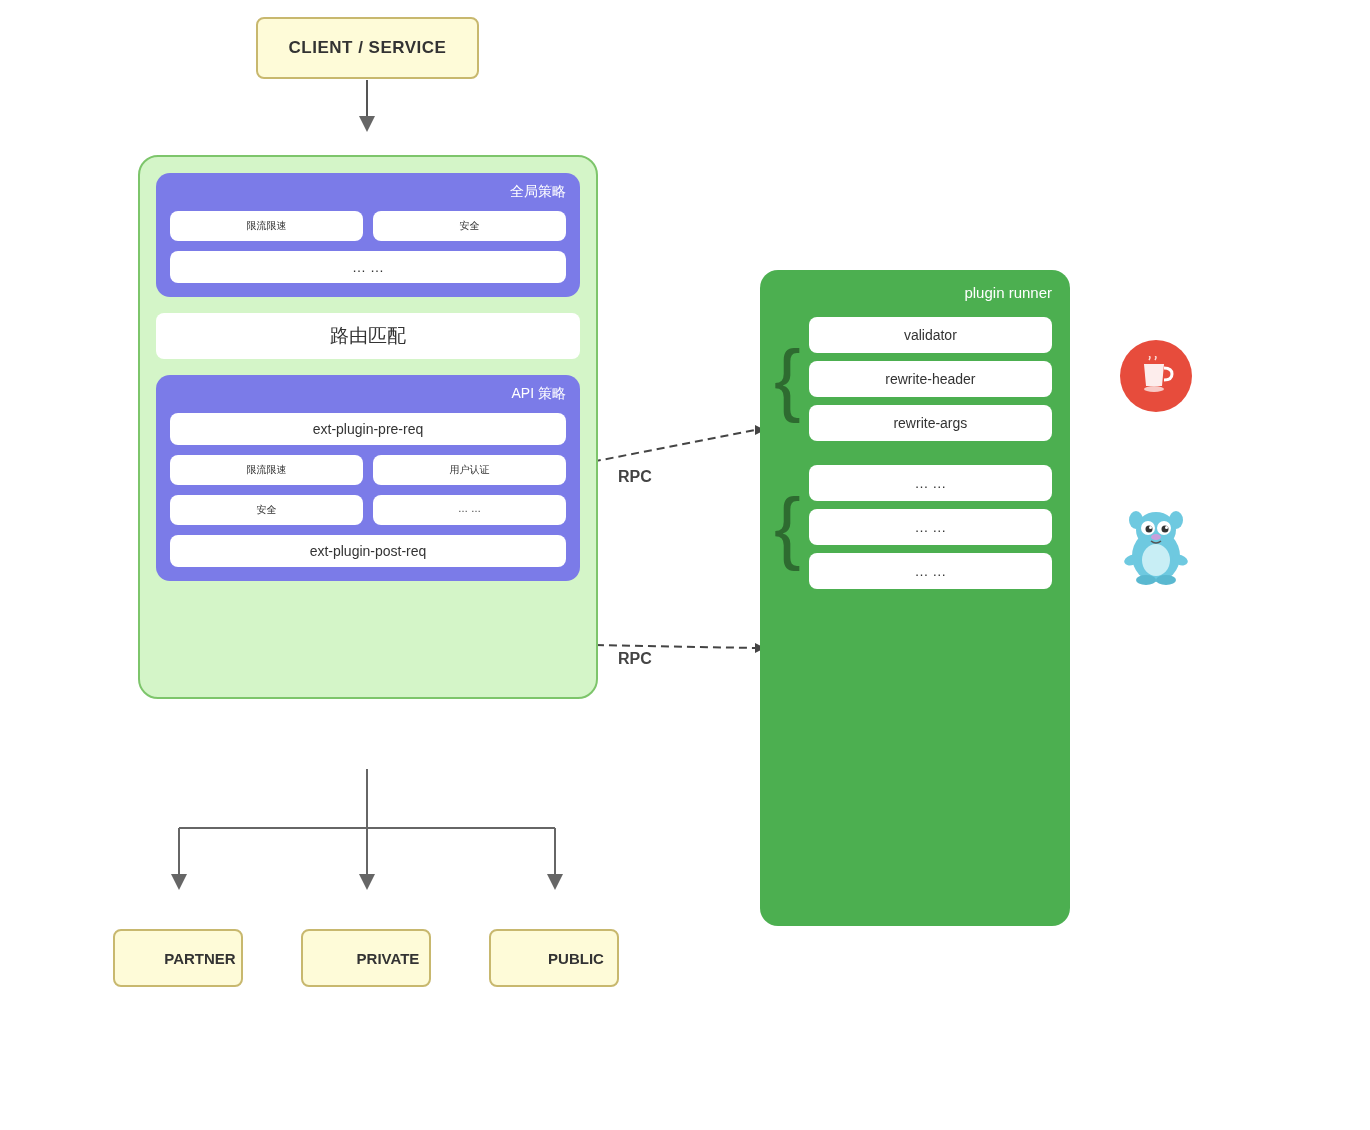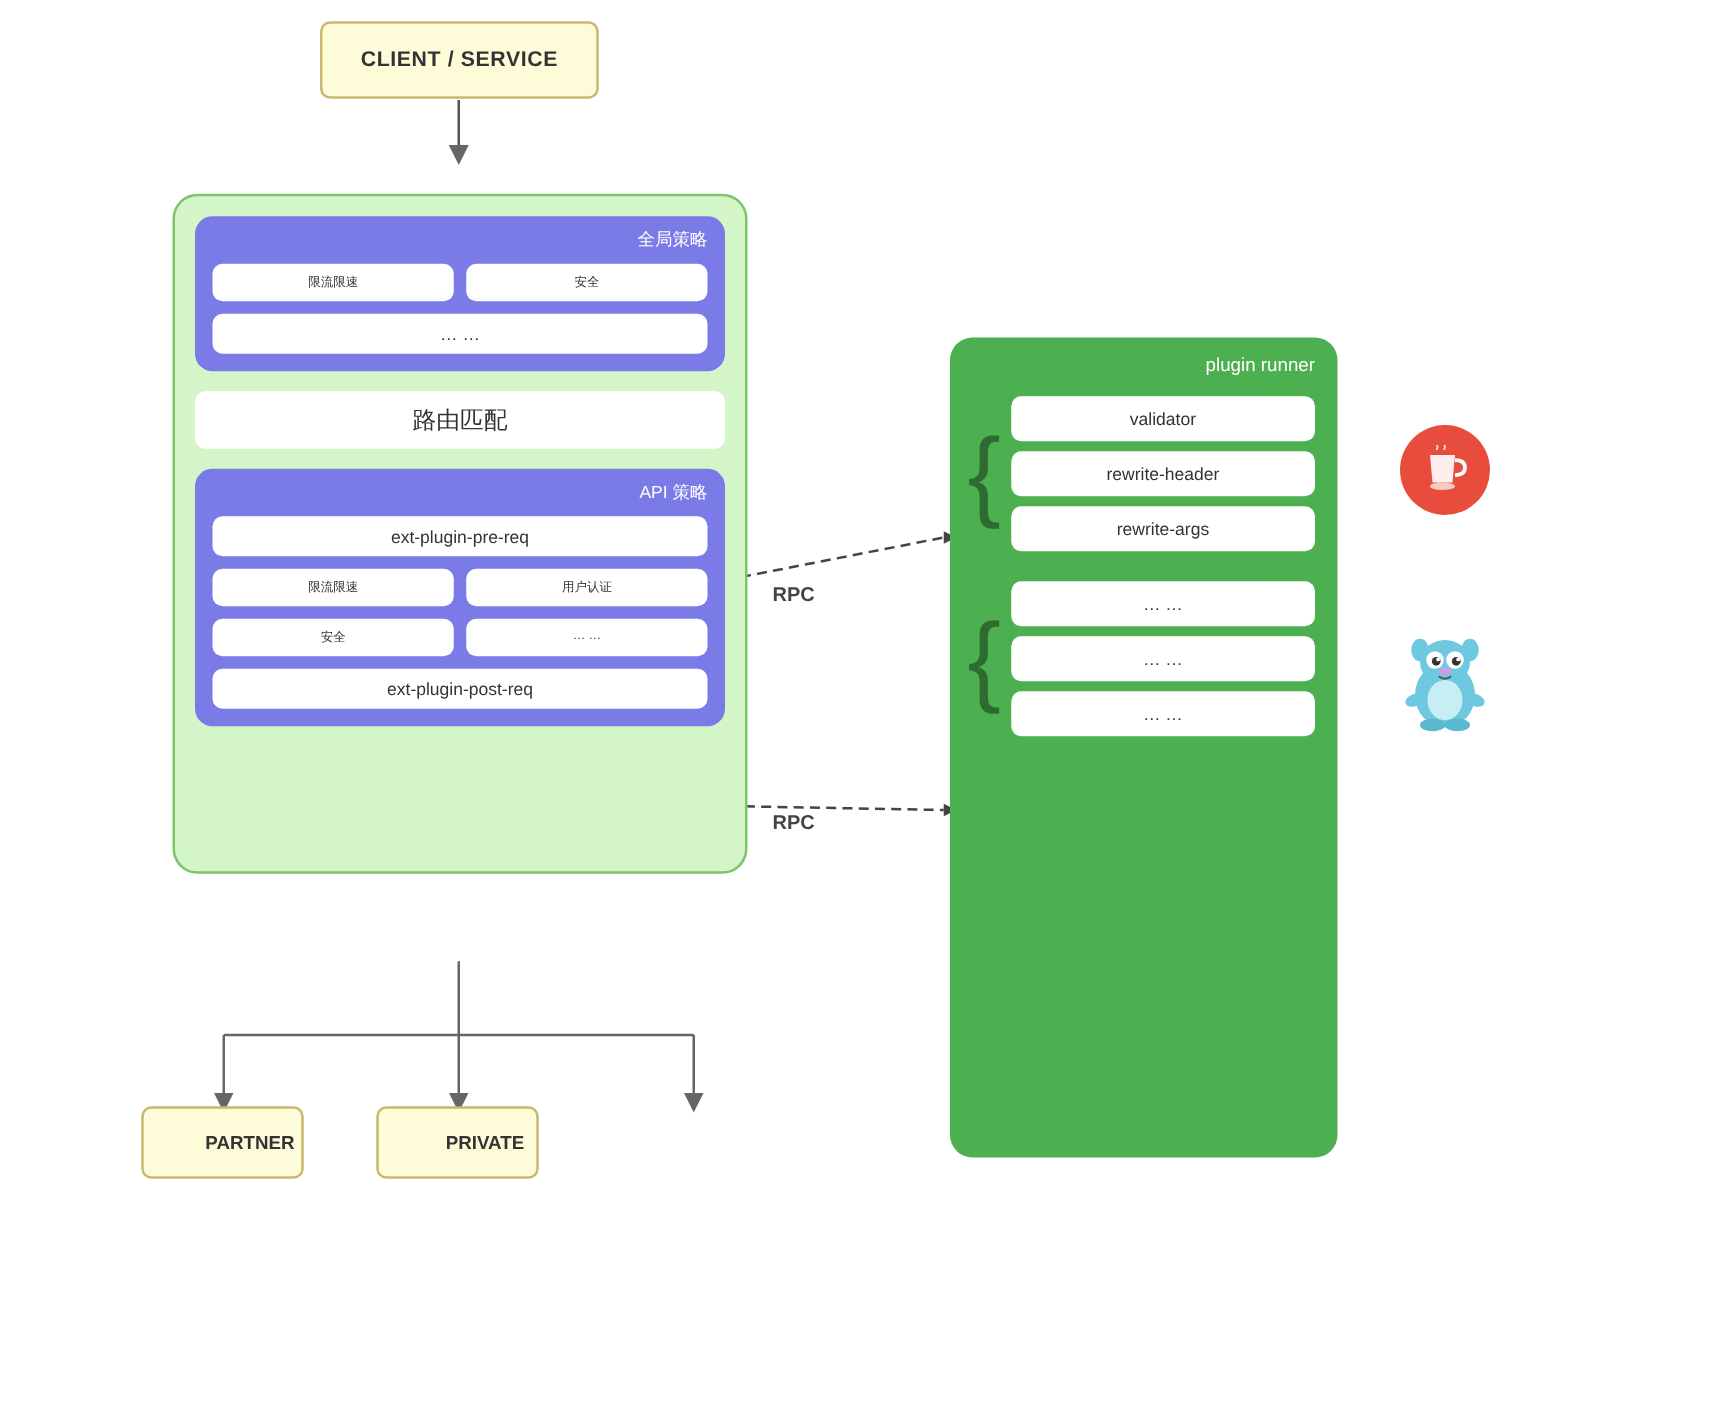--- a/index.html
+++ b/index.html
@@ -111,21 +111,21 @@
     .api-policy-title {
       color: white;
       font-size: 14px;
       text-align: right;
       margin-bottom: 10px;
     }
 
     
     .dest-box {
       position: absolute;
-      top: 885px;
+      top: 929px;
       width: 130px;
       height: 58px;
       background: #fefbd8;
       border: 2px solid #c8b86e;
       border-radius: 8px;
       display: flex;
       align-items: center;
       justify-content: center;
       font-size: 15px;
       font-weight: 600;
@@ -386,14 +386,17 @@
   </div>
 
   <div class="dest-box dest-partner">
     <span>PARTNER</span>
   </div>
 
   <div class="dest-box dest-private">
     <span>PRIVATE</span>
   </div>
 
+  <div class="dest-box dest-public">
+    <span>PUBLIC</span>
+  </div>
 
 </div>
 
 </body></html>

